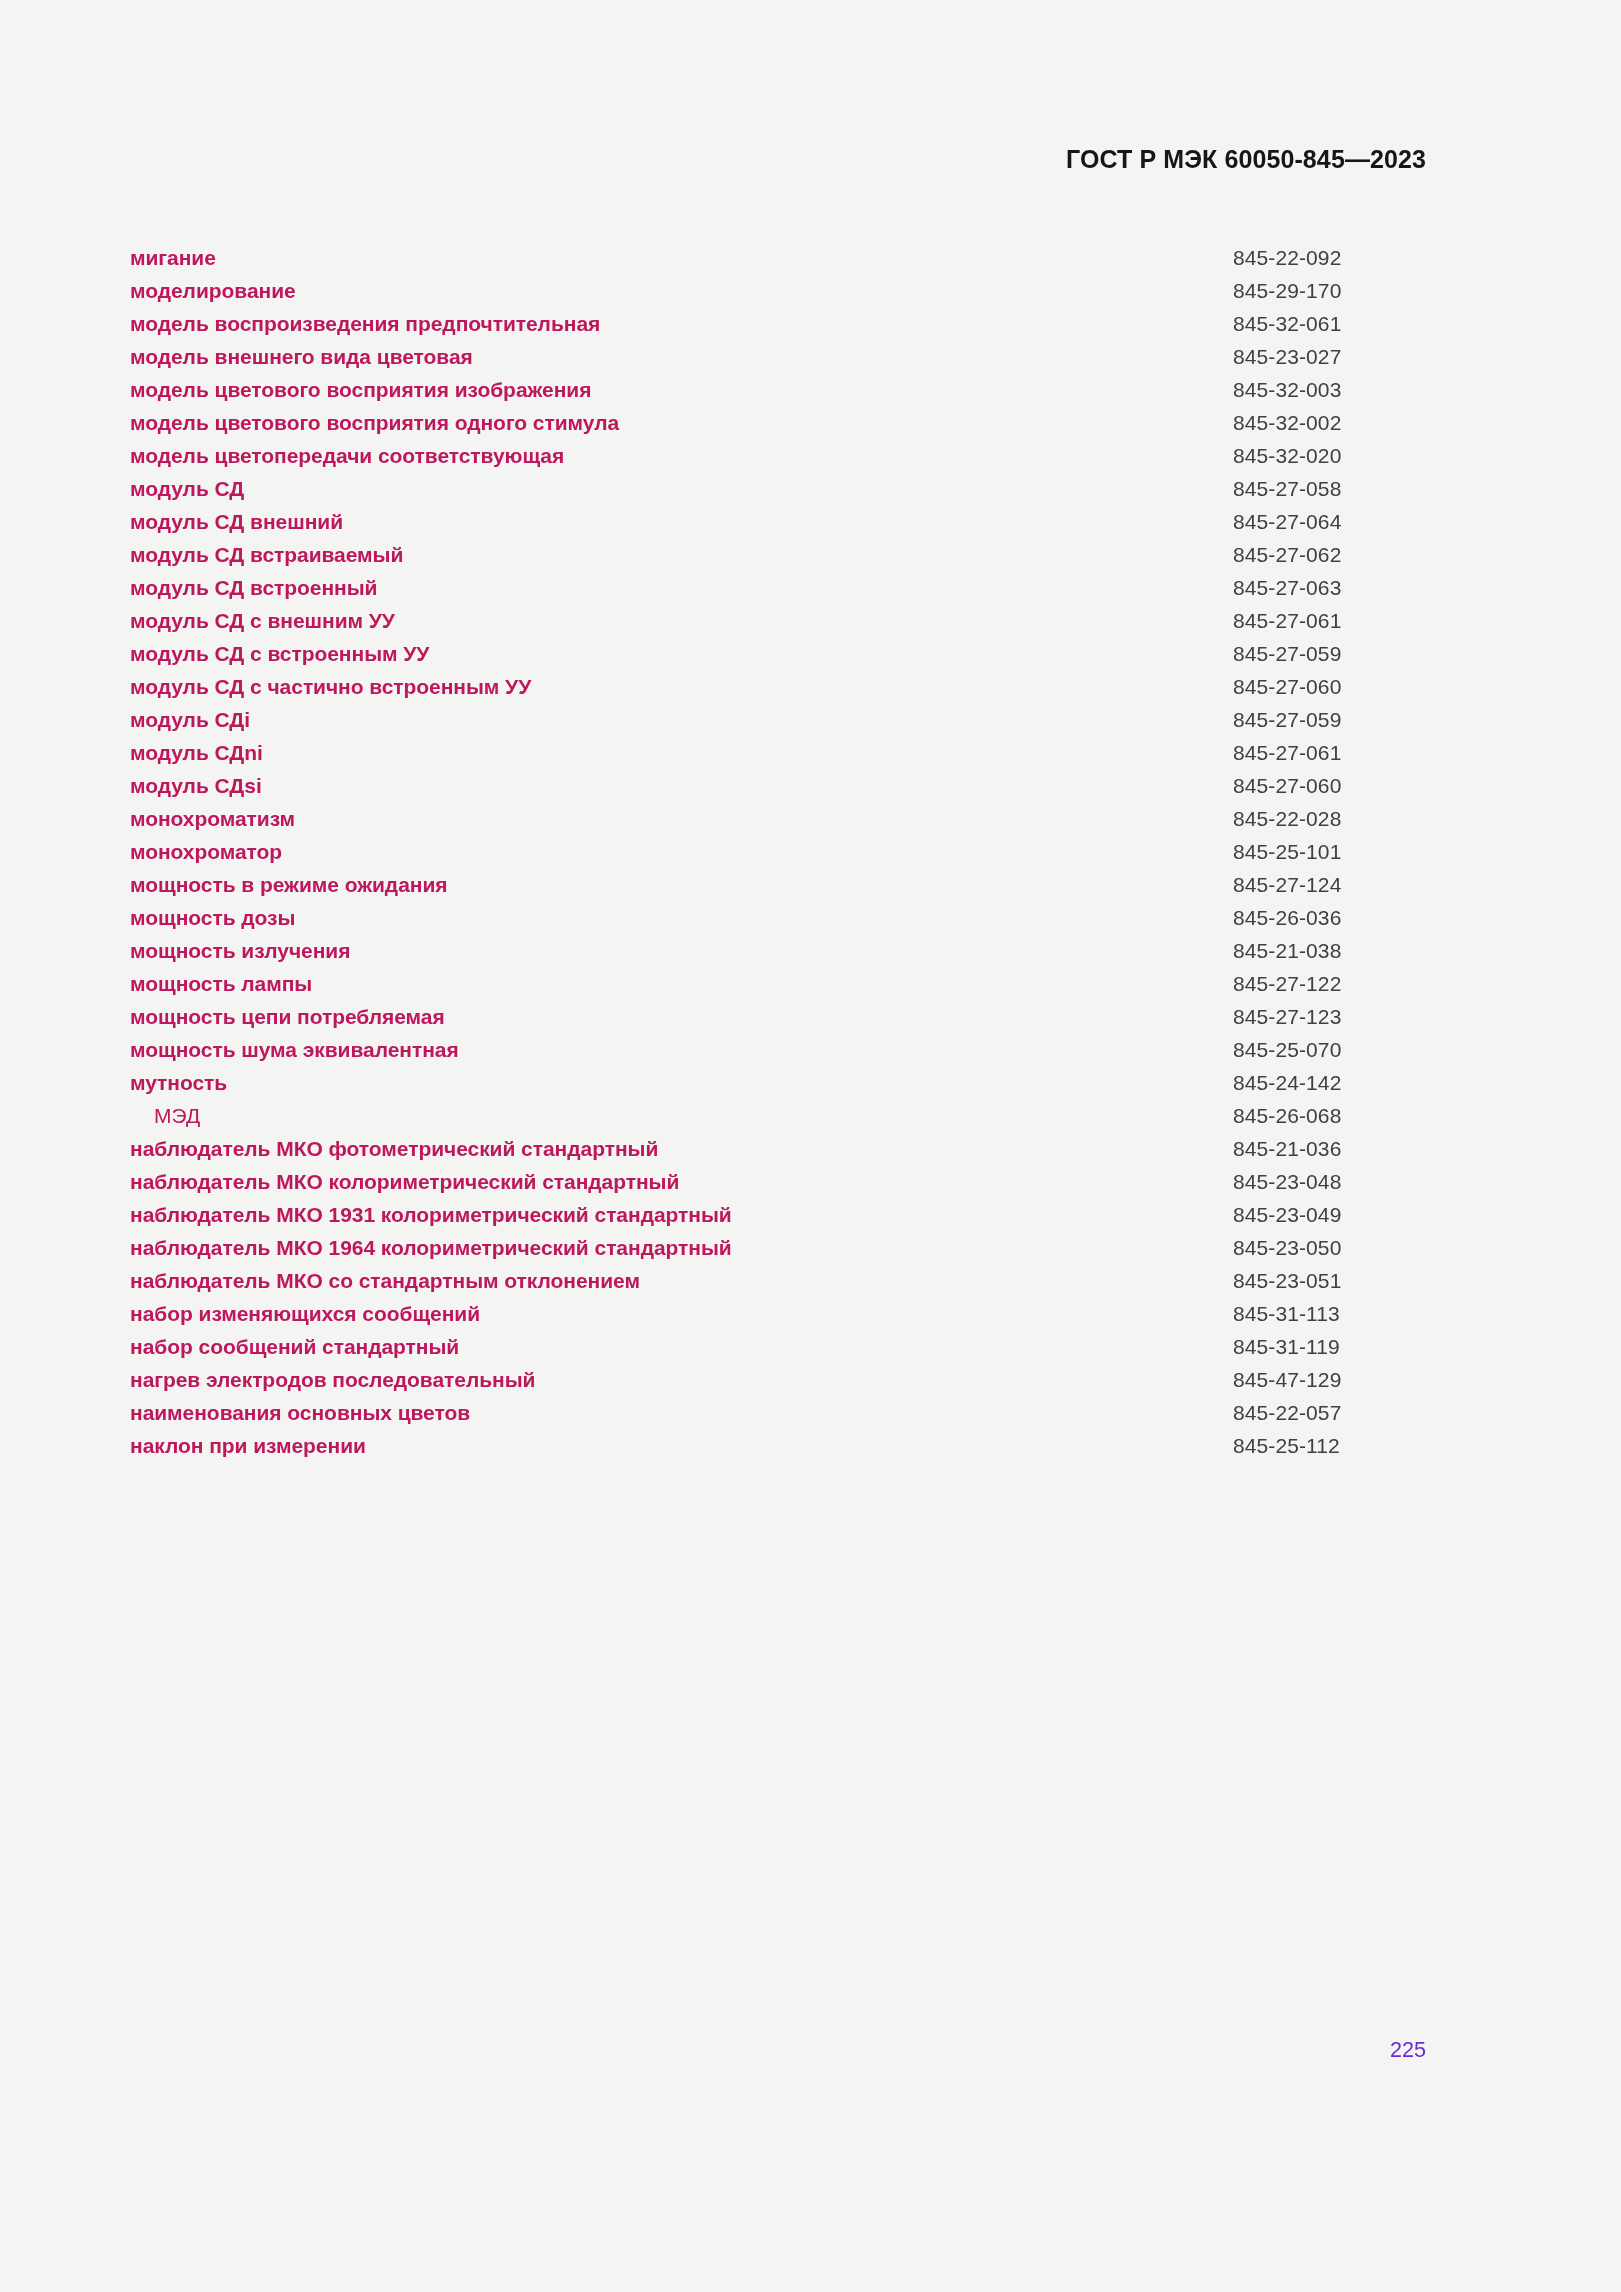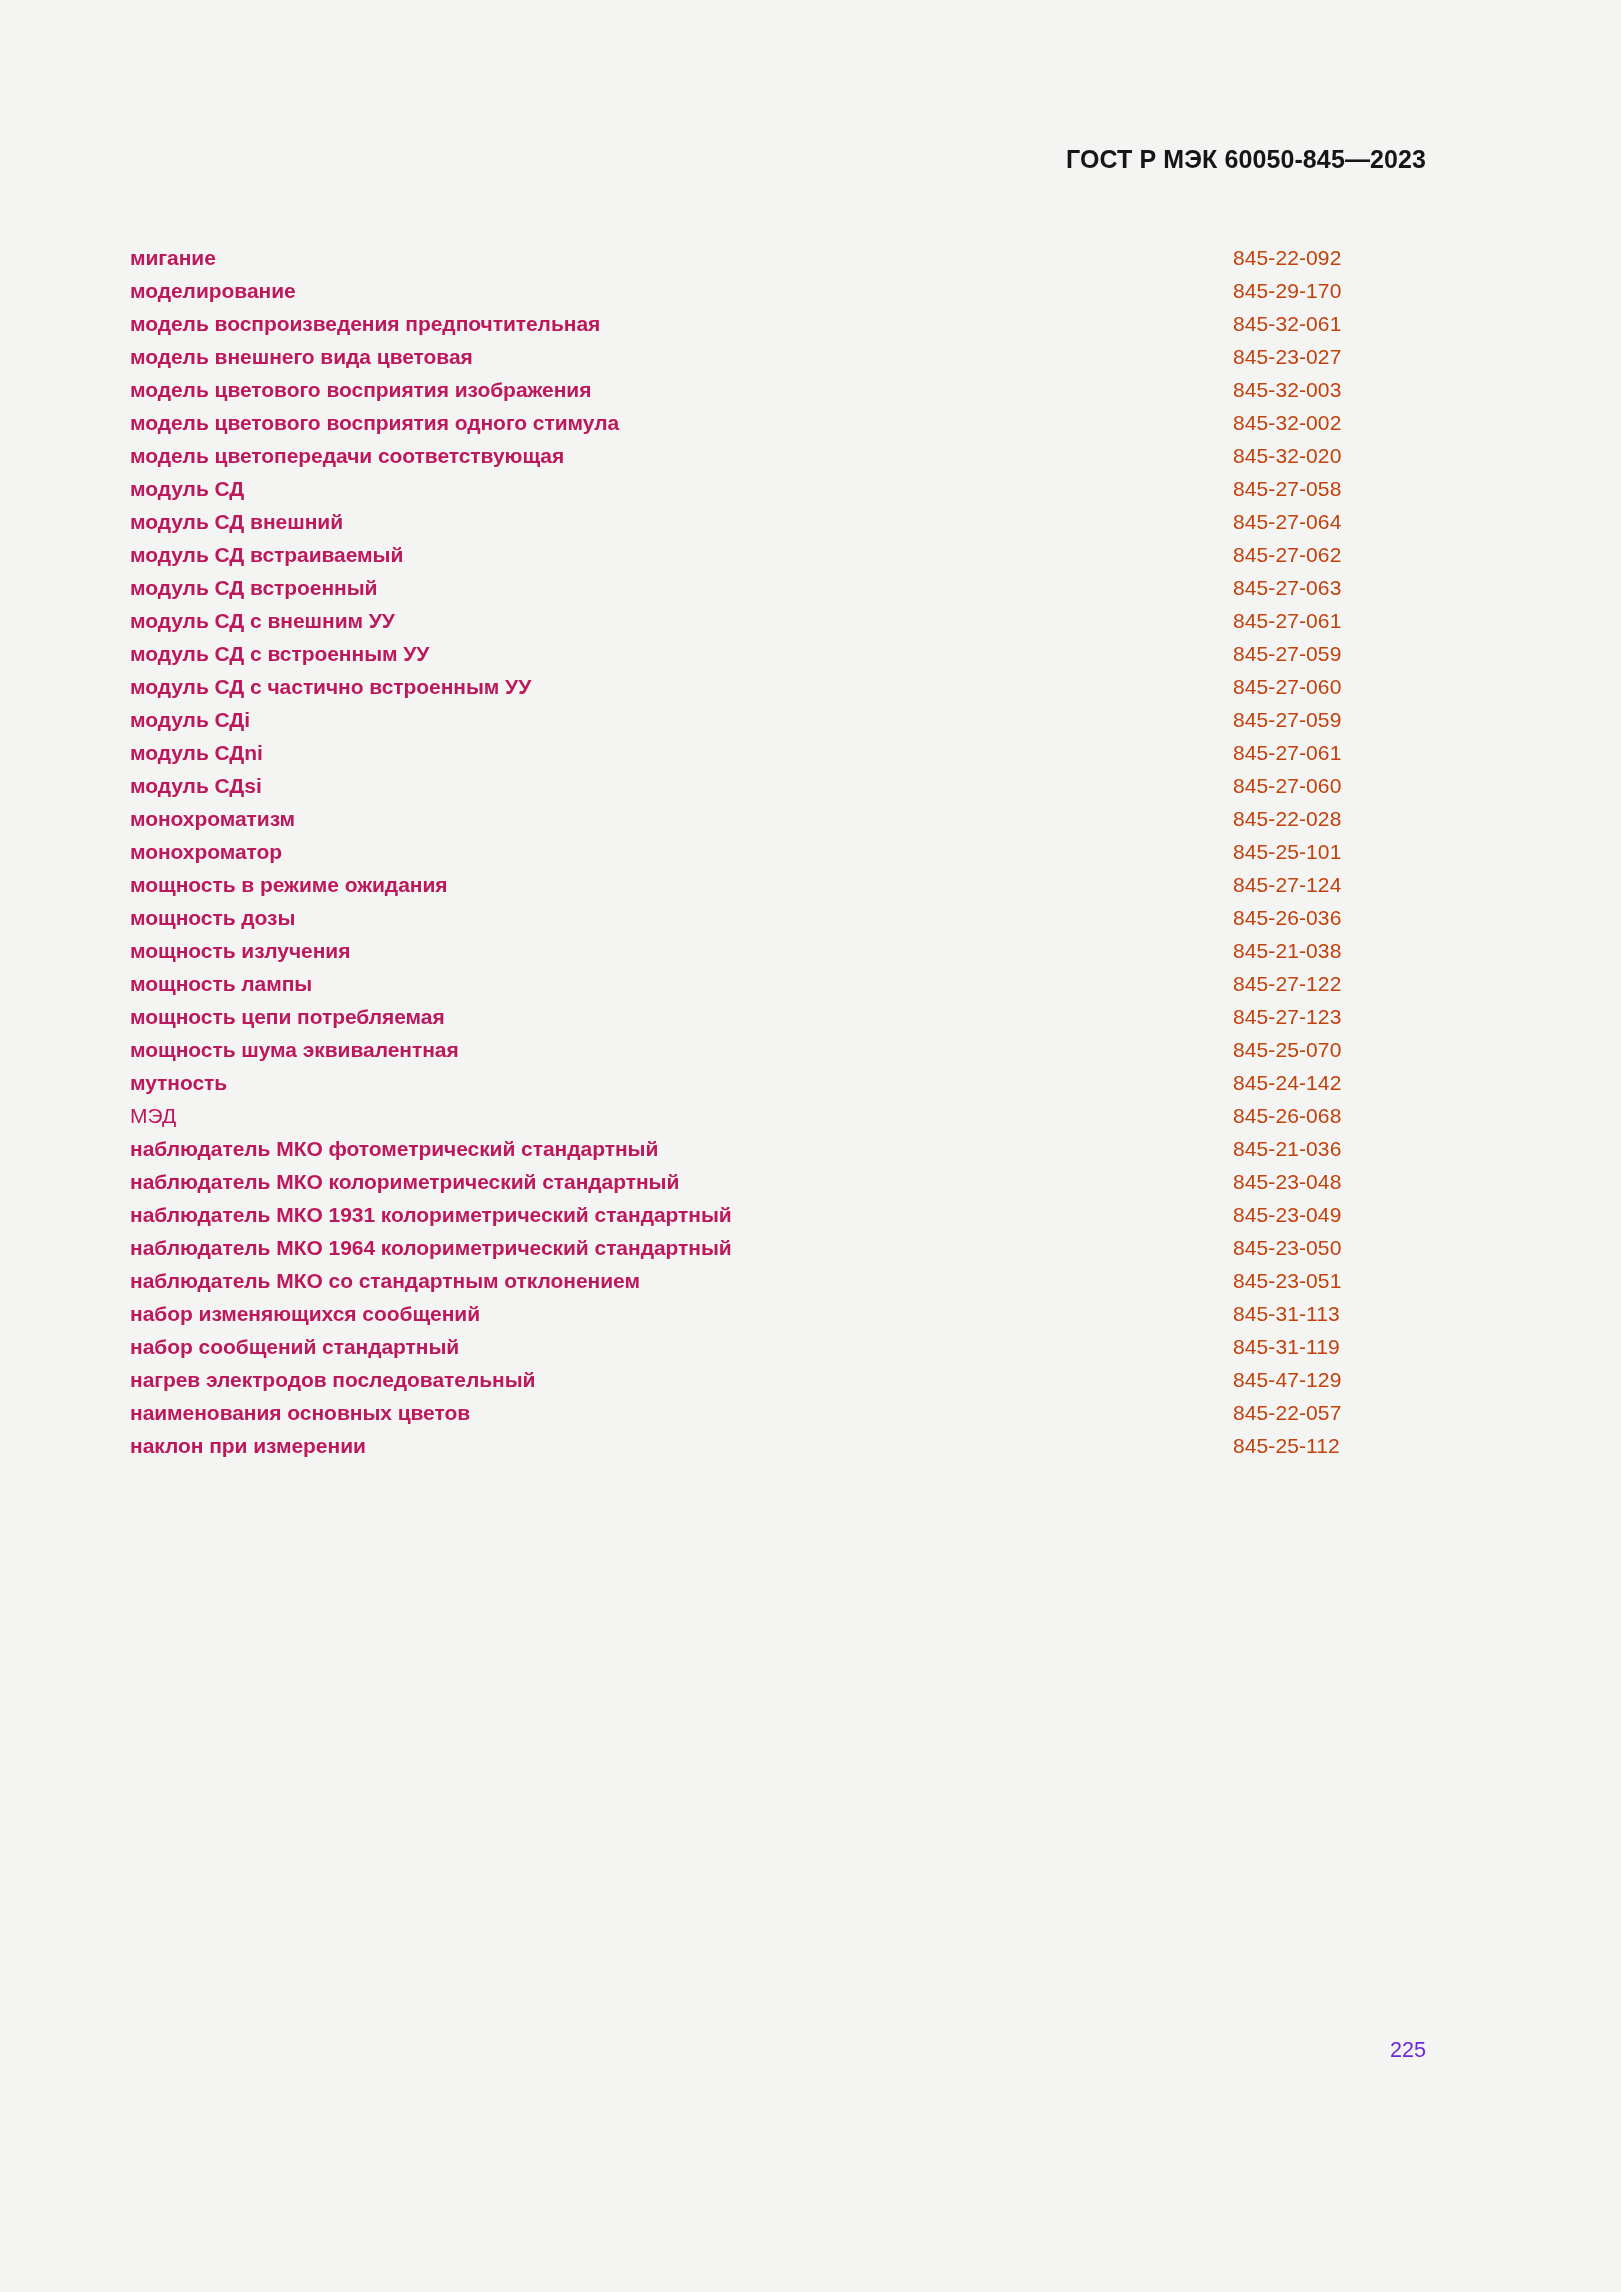--- a/index.html
+++ b/index.html
@@ -53,29 +53,30 @@
     left: 0;
     top: 0;
     font-size: 21px;
     font-weight: bold;
     letter-spacing: -0.05px;
     color: #be185d;
   }
   .index-entry.plain .entry-term {
     font-weight: normal;
     letter-spacing: 0.1px;
+    margin-left: 24px;
   }
   .entry-ref {
     position: absolute;
     left: 1103px;
     top: 0;
     font-size: 21px;
     font-weight: normal;
     letter-spacing: 0.1px;
-    color: #c2410c;
+    color: #404040;
   }
   
   .page-number {
     position: absolute;
     top: 2037px;
     left: 0;
     width: 1426px;
     text-align: right;
     font-size: 21.6px;
     font-weight: normal;

